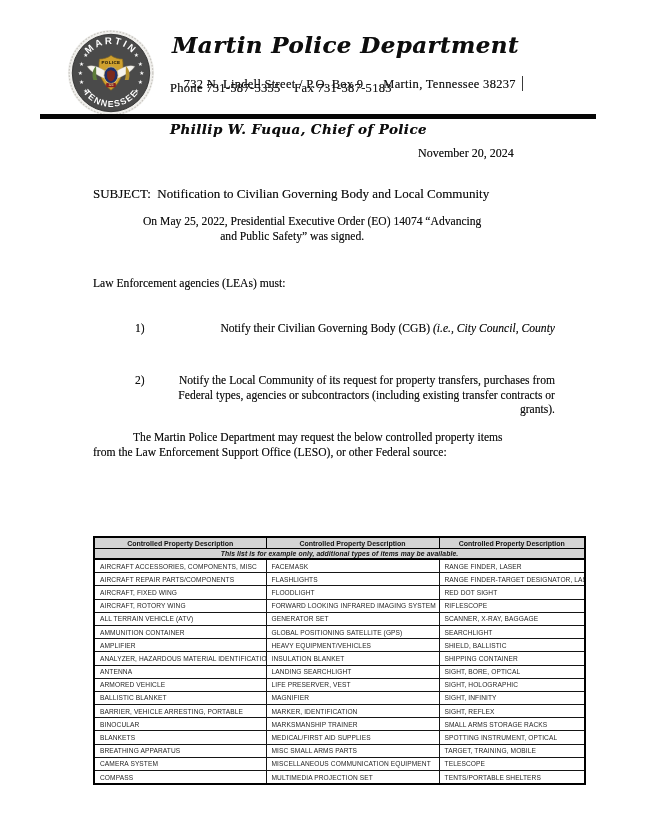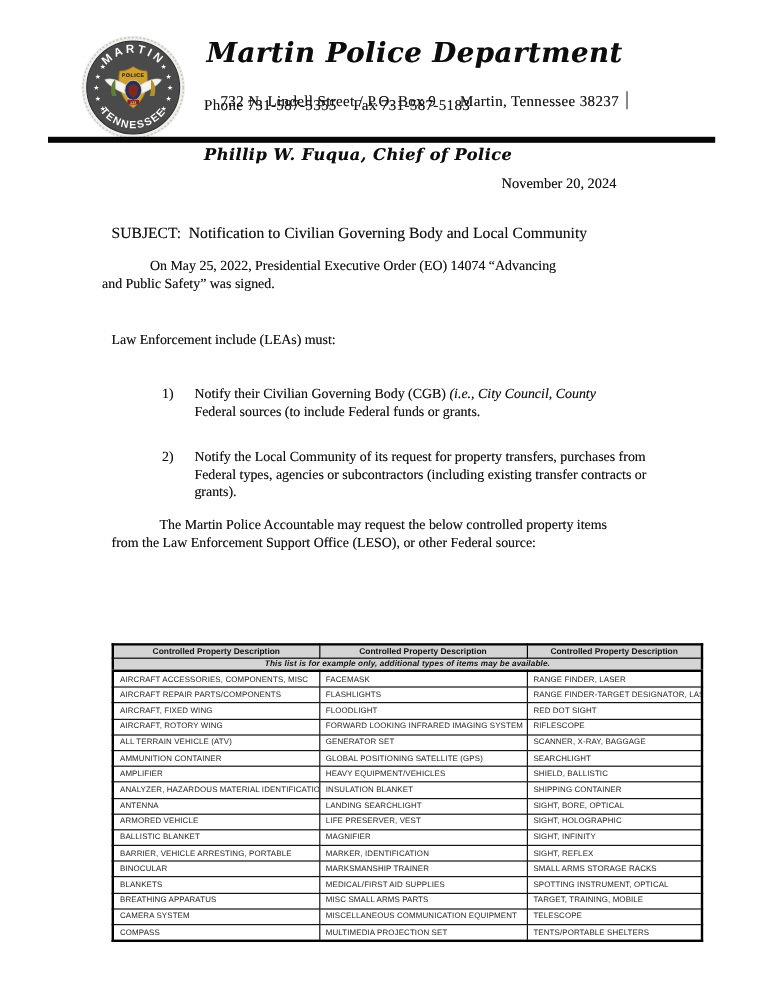--- a/index.html
+++ b/index.html
@@ -30,32 +30,32 @@
   .rule { left:40px; top:114px; width:556px; height:4.5px; background:#060606; }
   .chief {
     left:170px; top:121px; font-family:"DejaVu Serif", serif; font-style:italic;
     font-weight:bold; font-size:13.5px; letter-spacing:0.4px; color:#0d0d0d; white-space:pre;
   }
 
   
   .date { left:418px; top:146px; font-size:12px; white-space:pre; }
   .subject { left:93px; top:186px; font-size:13px; white-space:pre; }
   .para { font-size:11.6px; line-height:14.7px; }
-  .p0 { left:85px; top:215px; }
+  .p0 { left:103px; top:215px;text-align:center; }
   .p1 { left:93px; top:277px; }
   .p2 { left:93px; top:431px; }
   .tline { white-space:pre; }
   .ind { padding-left:40px; }
   .it { font-style:italic; }
 
   .list-item { display:flex; font-size:11.6px; line-height:14.7px; width:420px; }
   .li0 { left:135px; top:322px; }
   .li1 { left:135px; top:374px; }
   .li-num { width:27px; flex:none; white-space:pre; }
-  .li-body { flex:1 1 auto; }
+  .li-body { flex:1 1 auto;text-align:right; }
 
   
   .tablewrap { left:93px; top:536px; }
   table.prop-table {
     border-collapse:collapse; table-layout:fixed; width:491px;
     font-family:"Liberation Sans", sans-serif; border:2px solid #000; background:#fff;
     text-shadow:none;
   }
   .prop-table th {
     background:#d4d4d4; border:1px solid #000; font-size:7px; font-weight:bold;
@@ -126,41 +126,40 @@
   <div class="abs chief">Phillip W. Fuqua, Chief of Police</div>
 
   <div class="abs date">November 20, 2024</div>
   <div class="abs subject">SUBJECT:  Notification to Civilian Governing Body and Local Community</div>
 
   <div class="abs para p0">
       <div class="tline ind"><span>On May 25, 2022, Presidential Executive Order (EO) 14074 “Advancing</span></div>
       <div class="tline"><span>and Public Safety” was signed.</span></div>
     </div>
   <div class="abs para p1">
-      <div class="tline"><span>Law Enforcement include (LEAs) must:</span></div>
+      <div class="tline"><span>Law Enforcement agencies (LEAs) must:</span></div>
     </div>
 
   <div class="abs list-item li0">
     <div class="li-num">1)</div>
     <div class="li-body">
         <div class="tline"><span>Notify their Civilian Governing Body (CGB) </span><span class="it">(i.e., City Council, County</span></div>
-        <div class="tline"><span>Federal sources (to include Federal funds or grants.</span></div>
       </div>
   </div>
   <div class="abs list-item li1">
     <div class="li-num">2)</div>
     <div class="li-body">
         <div class="tline"><span>Notify the Local Community of its request for property transfers, purchases from</span></div>
         <div class="tline"><span>Federal types, agencies or subcontractors (including existing transfer contracts or</span></div>
         <div class="tline"><span>grants).</span></div>
       </div>
   </div>
 
   <div class="abs para p2">
-      <div class="tline ind"><span>The Martin Police Accountable may request the below controlled property items</span></div>
+      <div class="tline ind"><span>The Martin Police Department may request the below controlled property items</span></div>
       <div class="tline"><span>from the Law Enforcement Support Office (LESO), or other Federal source:</span></div>
     </div>
 
   <div class="abs tablewrap">
     <table class="prop-table">
       <colgroup>
         <col style="width:172px">
           <col style="width:173px">
           <col style="width:146px">
       </colgroup>

